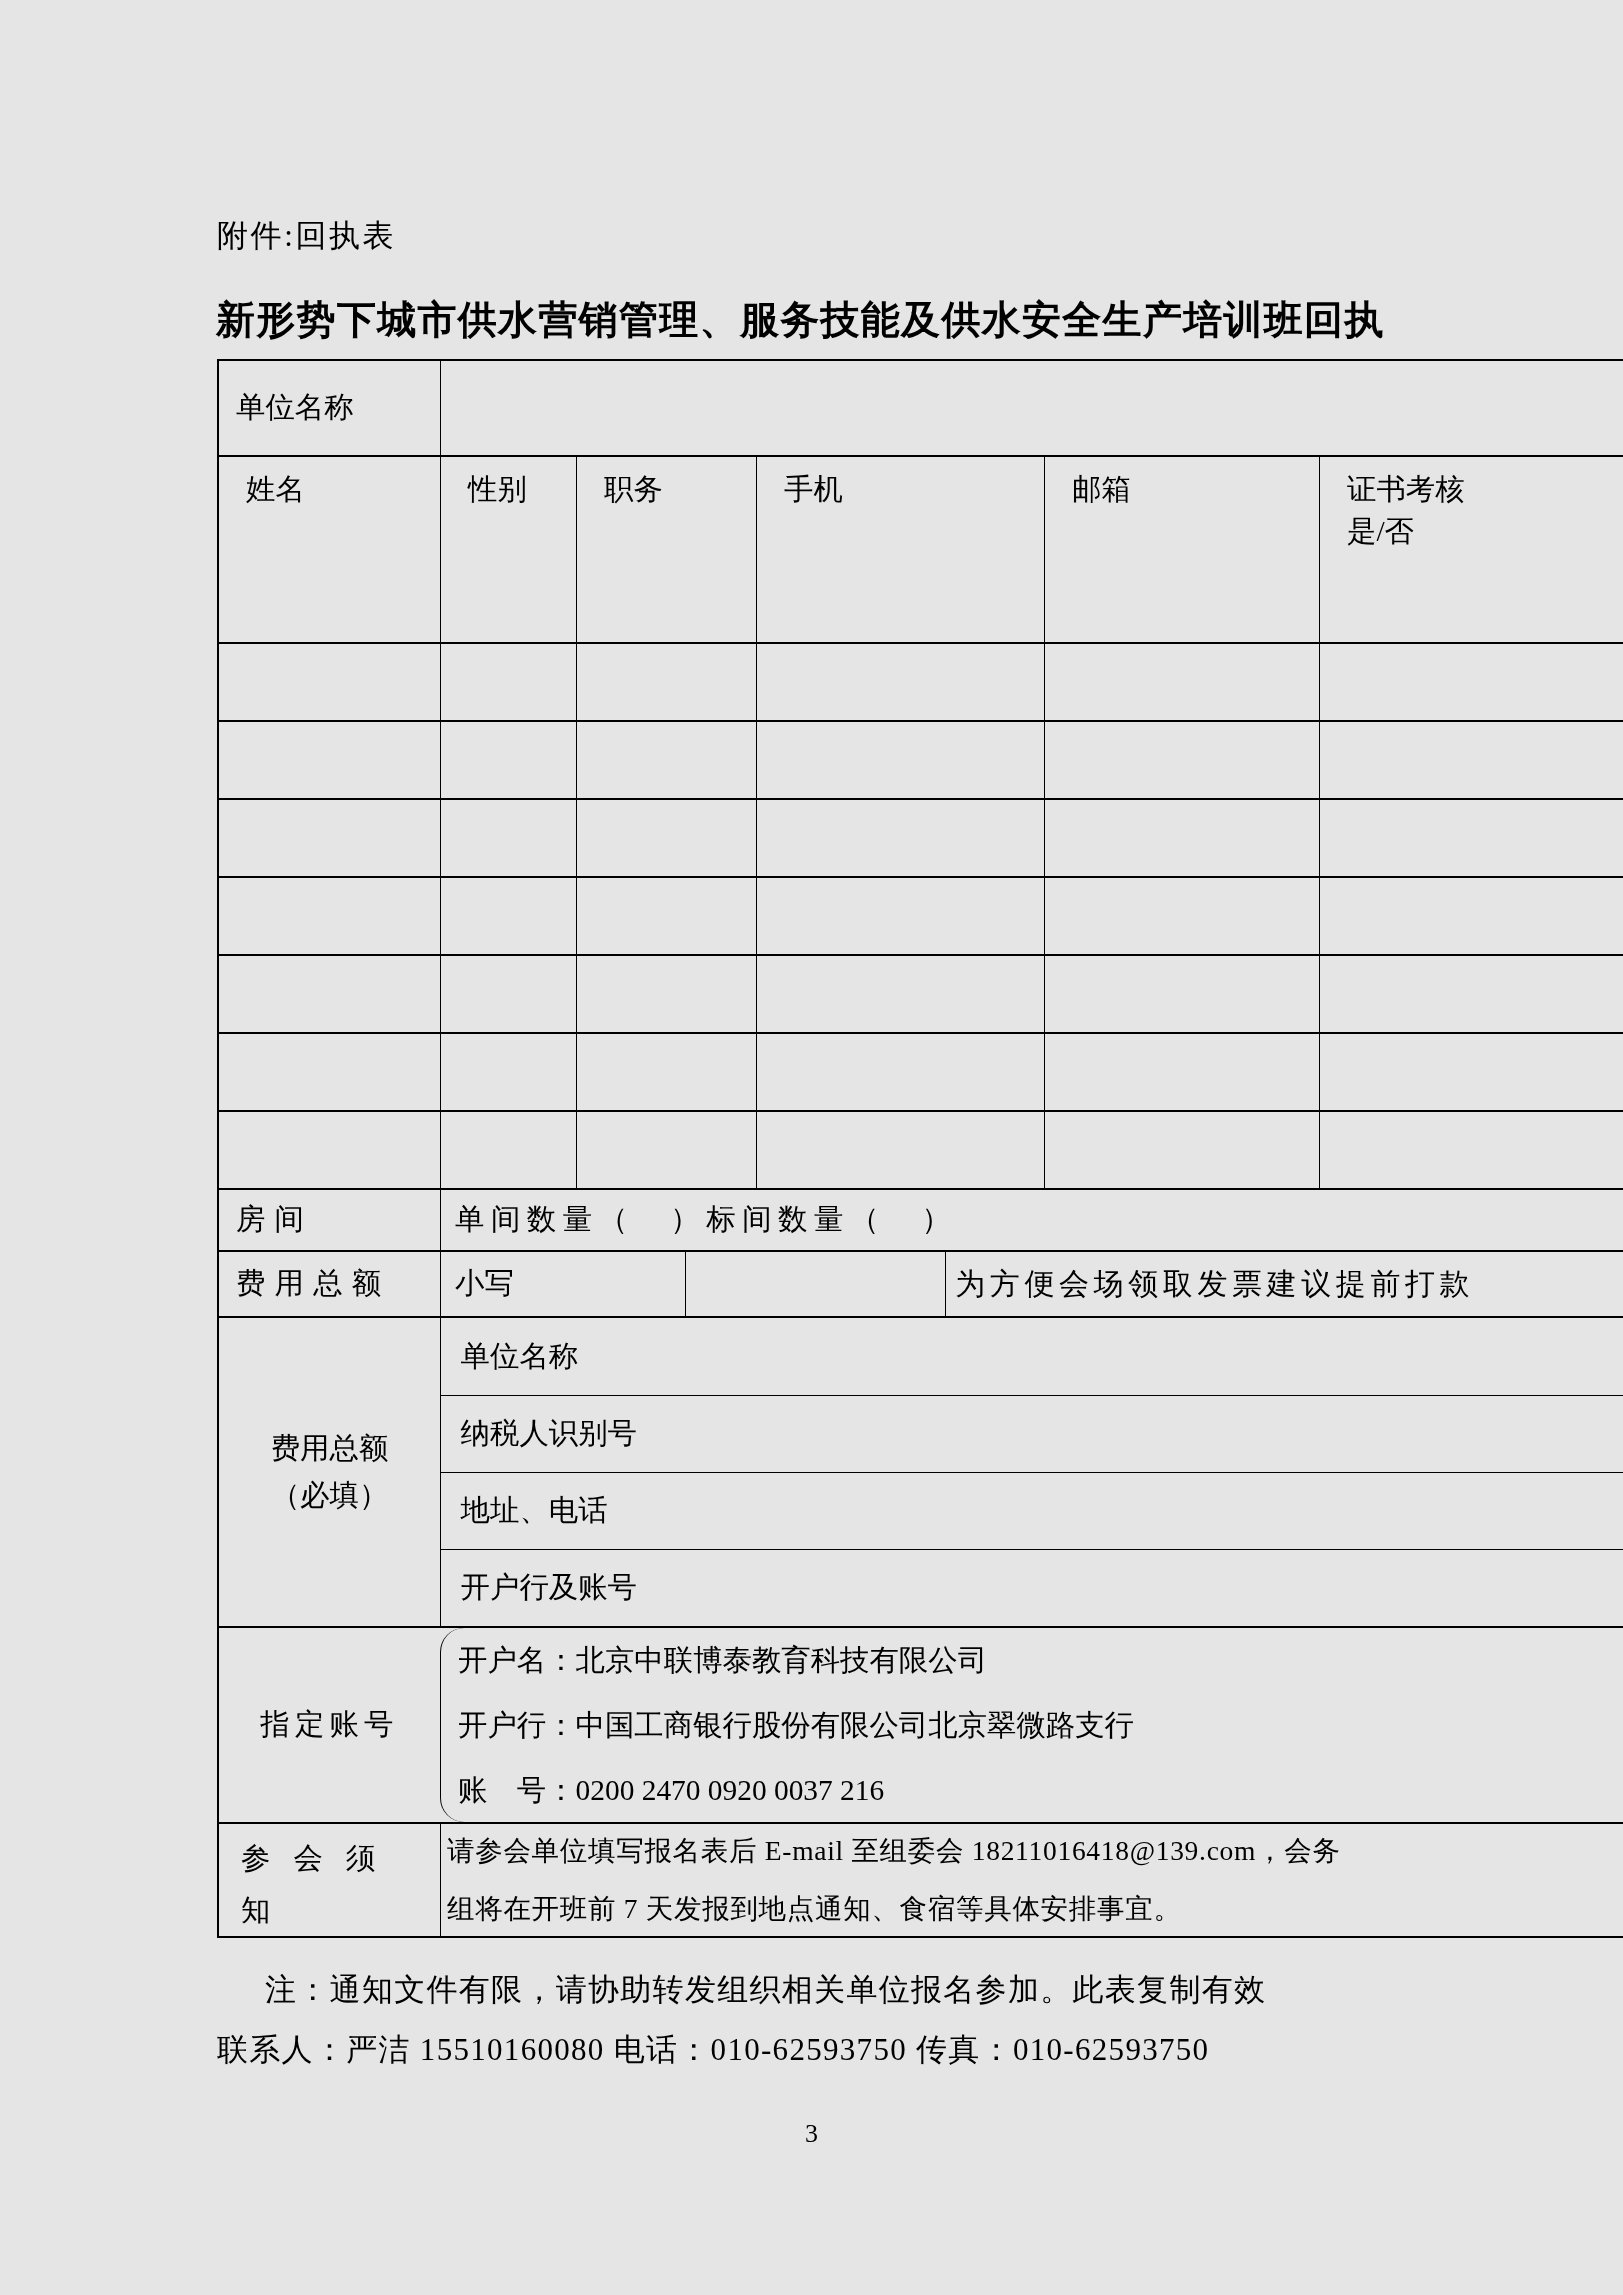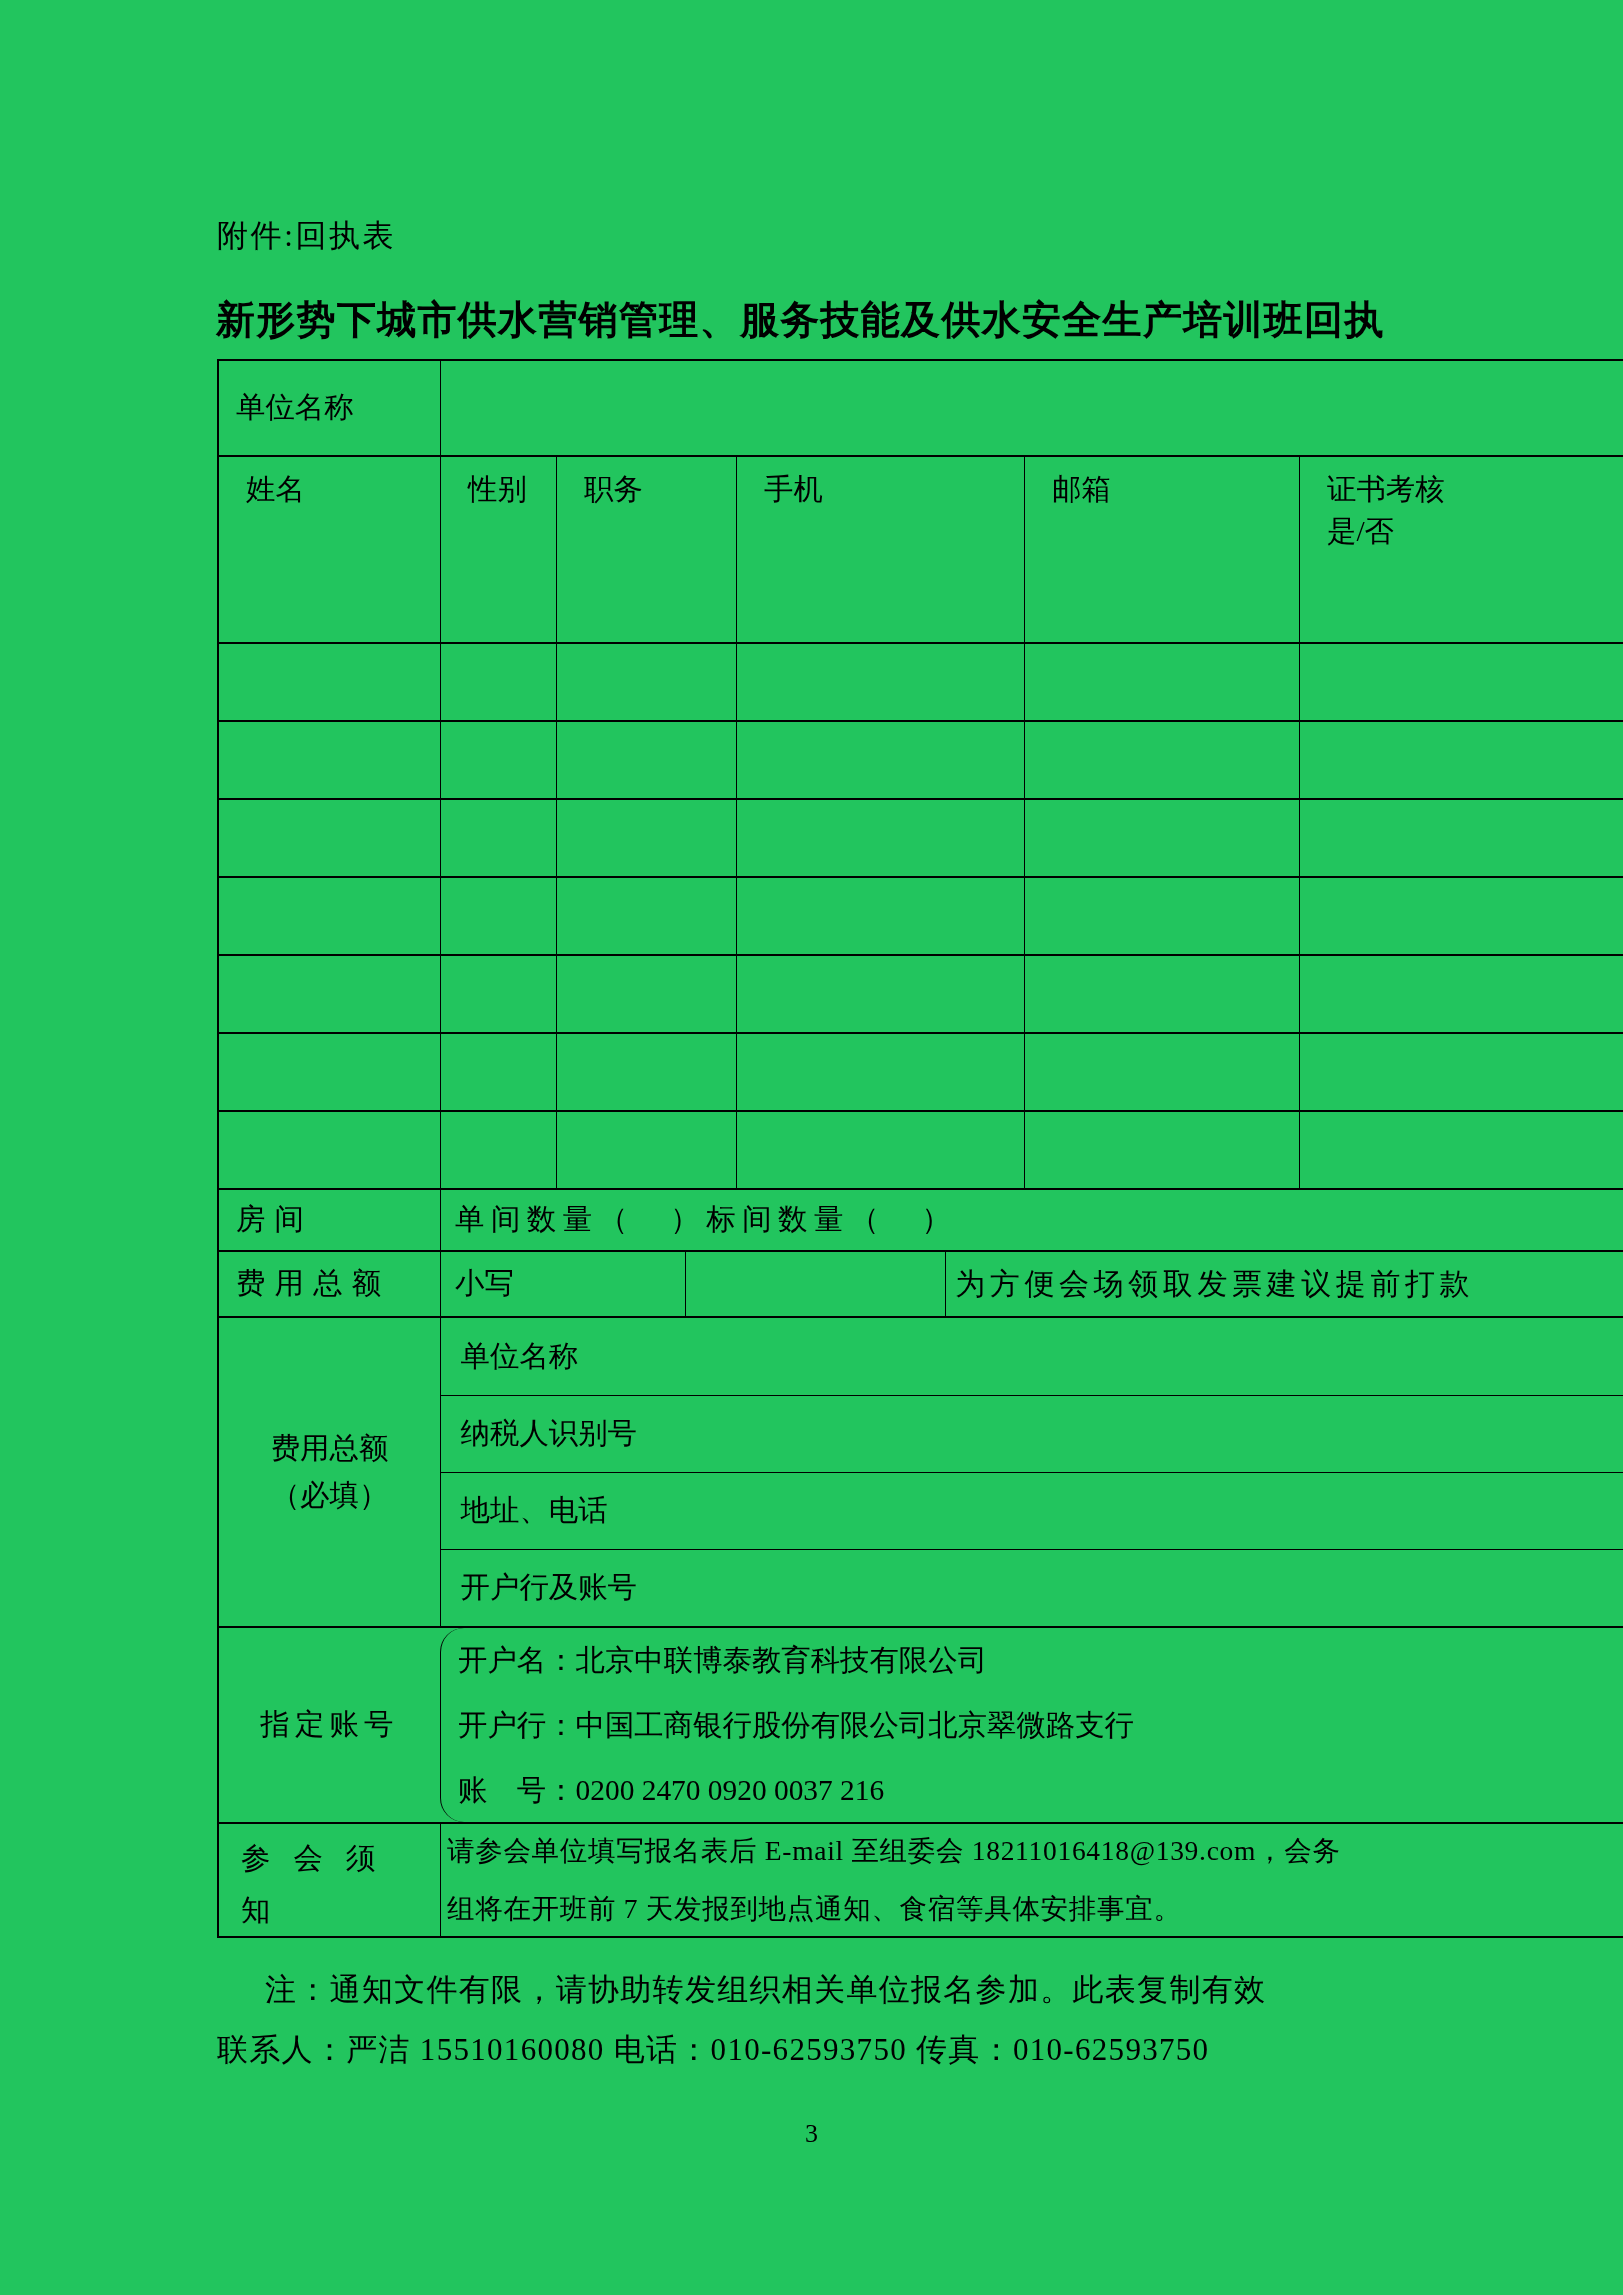--- a/index.html
+++ b/index.html
@@ -2,21 +2,21 @@
 <html style="font-size:10.5px"><head>
 <meta charset="utf-8">
 <style>
   * { box-sizing: border-box; margin: 0; padding: 0; }
   html,body { background: #9a9a9a; }
   .page {
     position: relative;
     width: 1623px;
     height: 2295px;
     margin: 0 auto;
-    background: #22c55e;
+    background: #e5e5e5;
     color: #000;
     font-family: "Liberation Serif", "DejaVu Serif", serif;
     overflow: hidden;
   }
 
   .attachment {
     position: absolute;
     left: 217px; top: 215px;
     font-size: 31px;
     letter-spacing: 2.6px;
@@ -40,21 +40,21 @@
     font-size: 29.4px;
   }
   .trow { display: flex; border-top: 2px solid #000; }
   .trow:first-child { border-top: none; }
   .cell { border-left: 1.3px solid #000; display: flex; align-items: center; }
   .cell:first-child { border-left: none; }
 
   
   .c1 { width: 221px; }
   .c2 { width: 116px; }
-  .c3 { width: 180px; }
+  .c3 { width: 180px; margin-left: 20px; }
   .c4 { width: 288px; }
   .c5 { width: 275px; }
   .c6 { flex: 1; }
 
   
   .f2 { width: 245px; }
   .f3 { width: 260px; }
   .f4 { flex: 1; }
 
   

